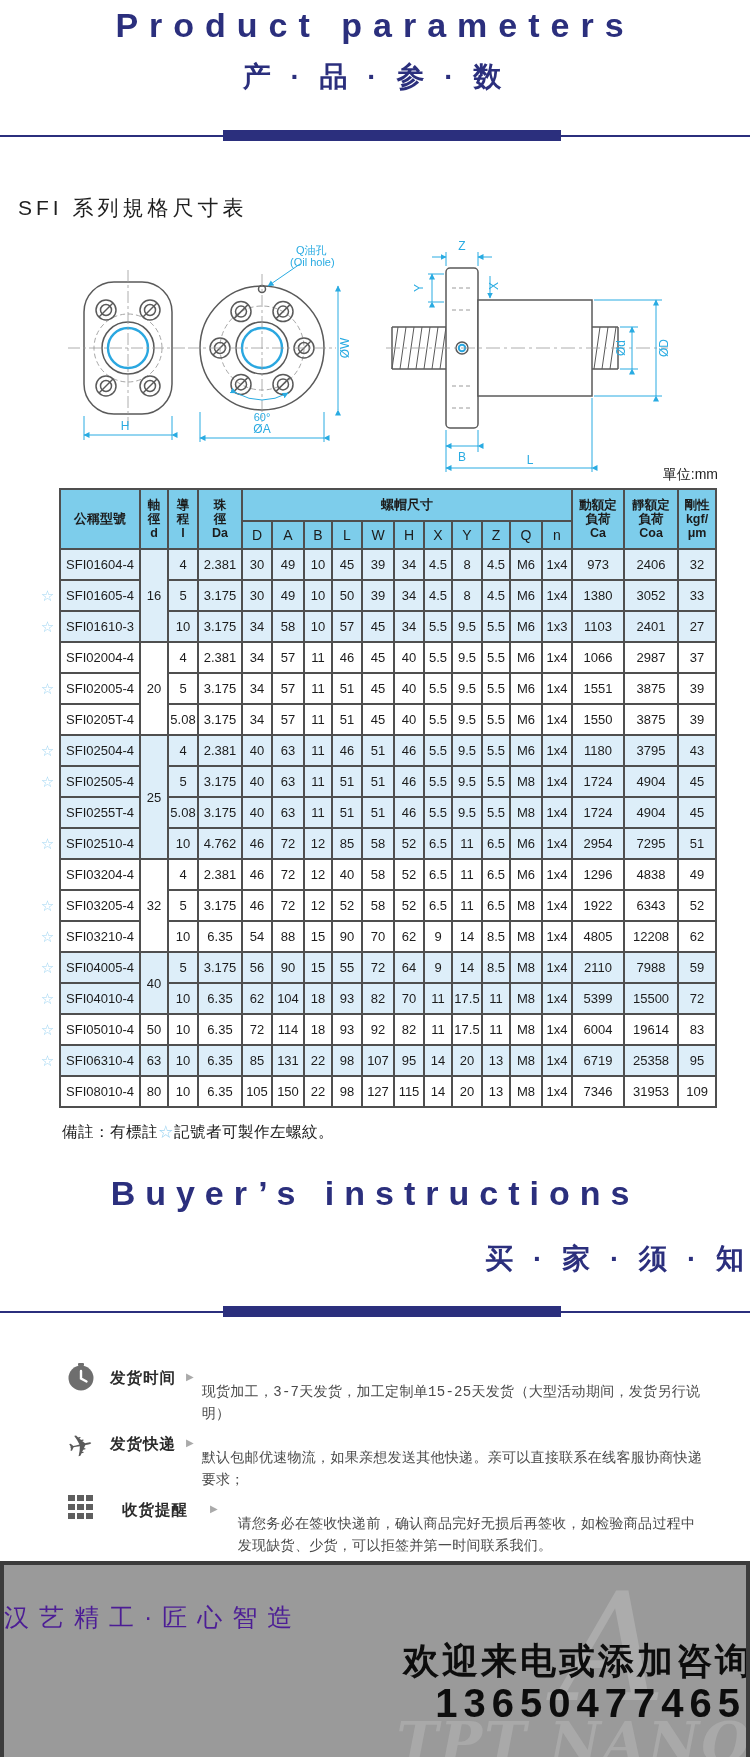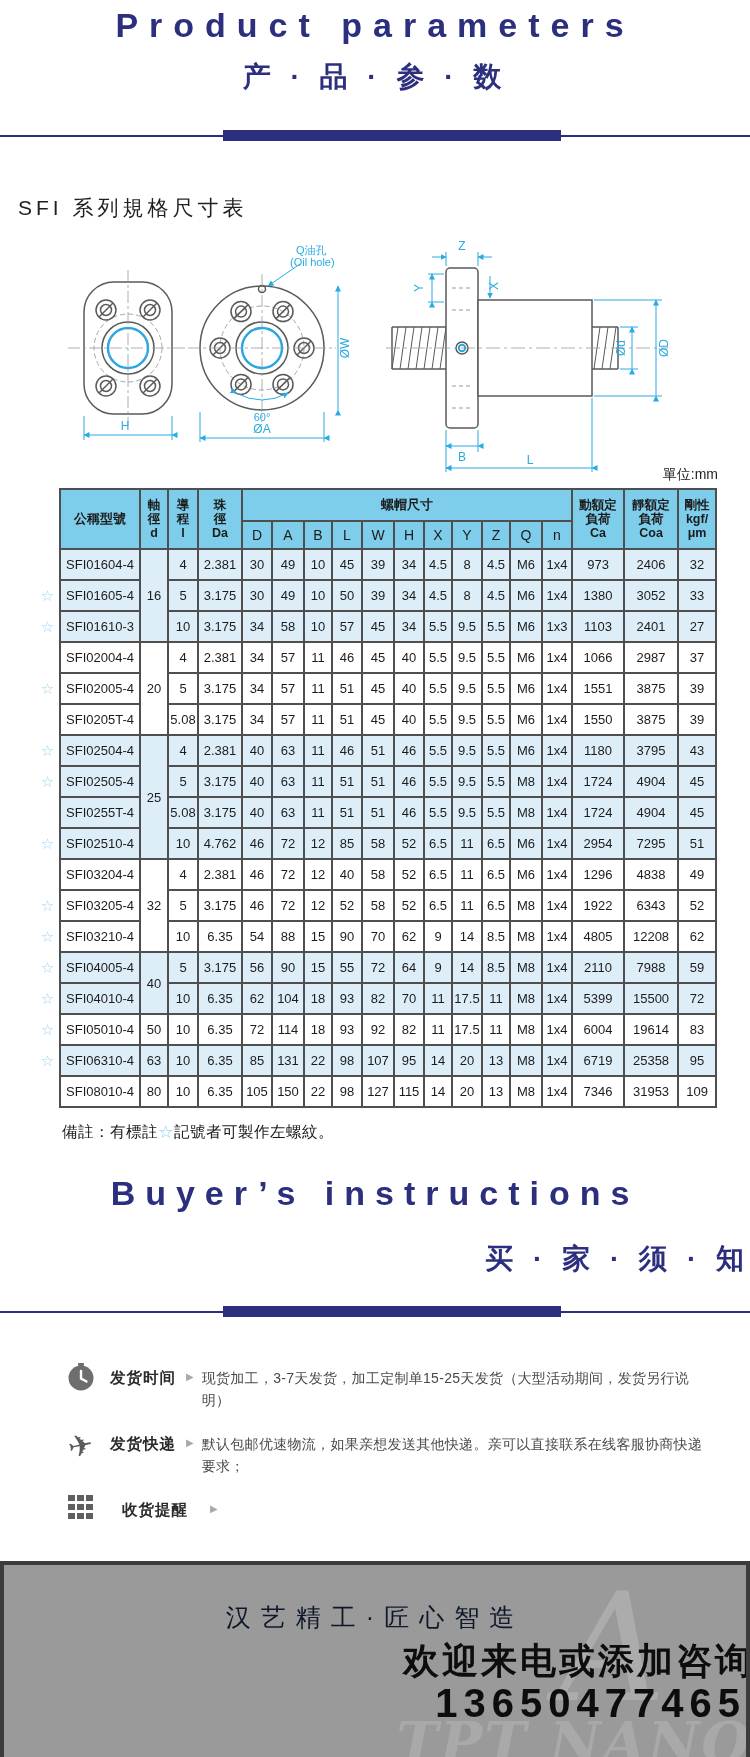--- a/index.html
+++ b/index.html
@@ -45,27 +45,27 @@
               font-size:28px;font-weight:700;color:#2b2f7d;letter-spacing:6px;}
   
   .notice{position:absolute;left:64px;width:645px;display:flex;align-items:flex-start;}
   #notice-0{top:1362px;}
   #notice-1{top:1428px;}
   #notice-2{top:1494px;gap:12px;}
   .notice .icon-box{width:34px;flex:0 0 34px;text-align:center;margin-top:0;}
   .notice .label{font-size:15.5px;font-weight:700;color:#2b2b2b;margin-left:12px;
                  white-space:nowrap;margin-top:6px;letter-spacing:1px;}
   .notice .arrow{font-size:10px;color:#aaa;margin:9px 8px 0 10px;}
-  .notice .text{font-size:14px;color:#4a4a4a;line-height:1.6;margin-top:5px;max-width:505px;letter-spacing:.3px;}
+  .notice .text{font-size:14px;color:#4a4a4a;line-height:1.6;margin-top:19px;max-width:505px;letter-spacing:.3px;font-family:Liberation Mono, monospace;}
   .plane{display:inline-block;font-size:30px;color:#5a5a5a;transform:rotate(-12deg);}
   
   .footer{position:absolute;top:1561px;left:0;width:750px;height:196px;background:#9a9a9a;
           border:4px solid #3c3c3c;border-bottom:none;box-sizing:border-box;overflow:hidden;}
-  .footer .slogan{position:absolute;top:36px;left:0;width:100%;text-align:center;
-                  font-size:25px;color:#0f172a;letter-spacing:10px;}
+  .footer .slogan{position:absolute;top:36px;left:0;width:100%;text-align:left;
+                  font-size:25px;color:#4c1d95;letter-spacing:10px;}
   .footer .contact{position:absolute;top:72px;left:8px;width:100%;text-align:right;
                    font-size:36px;font-weight:700;color:#0d0d0d;letter-spacing:3px;}
   .footer .phone{position:absolute;top:116px;left:0;width:100%;text-align:right;
                  font-size:40px;font-weight:700;color:#0d0d0d;letter-spacing:6px;}
   .footer .wm-a{position:absolute;top:8px;right:80px;font-family:"DejaVu Serif",serif;
                 font-style:italic;font-size:150px;color:#acacac;line-height:1;}
   .footer .wm-text{position:absolute;bottom:-18px;right:-6px;font-family:"DejaVu Serif",serif;
                    font-style:italic;font-weight:700;font-size:56px;color:#a9a9a9;
                    letter-spacing:2px;white-space:nowrap;}
 </style>
@@ -712,20 +712,21 @@
             <rect x="10" y="10" width="7" height="6"></rect>
             <rect x="19" y="10" width="7" height="6"></rect>
           <rect x="1" y="19" width="7" height="6"></rect>
             <rect x="10" y="19" width="7" height="6"></rect>
             <rect x="19" y="19" width="7" height="6"></rect>
         </g>
       </svg>
     </span>
     <span class="label">收货提醒</span>
     <span class="arrow">▶</span>
+    <span class="text">请您务必在签收快递前，确认商品完好无损后再签收，如检验商品过程中发现缺货、少货，可以拒签并第一时间联系我们。</span>
   </div>
 
   <div class="footer">
     <div class="wm-a">A</div>
     <div class="wm-text">TPT NANO</div>
     <div class="slogan">汉艺精工·匠心智造</div>
     <div class="contact">欢迎来电或添加咨询</div>
     <div class="phone">13650477465</div>
   </div>
 

